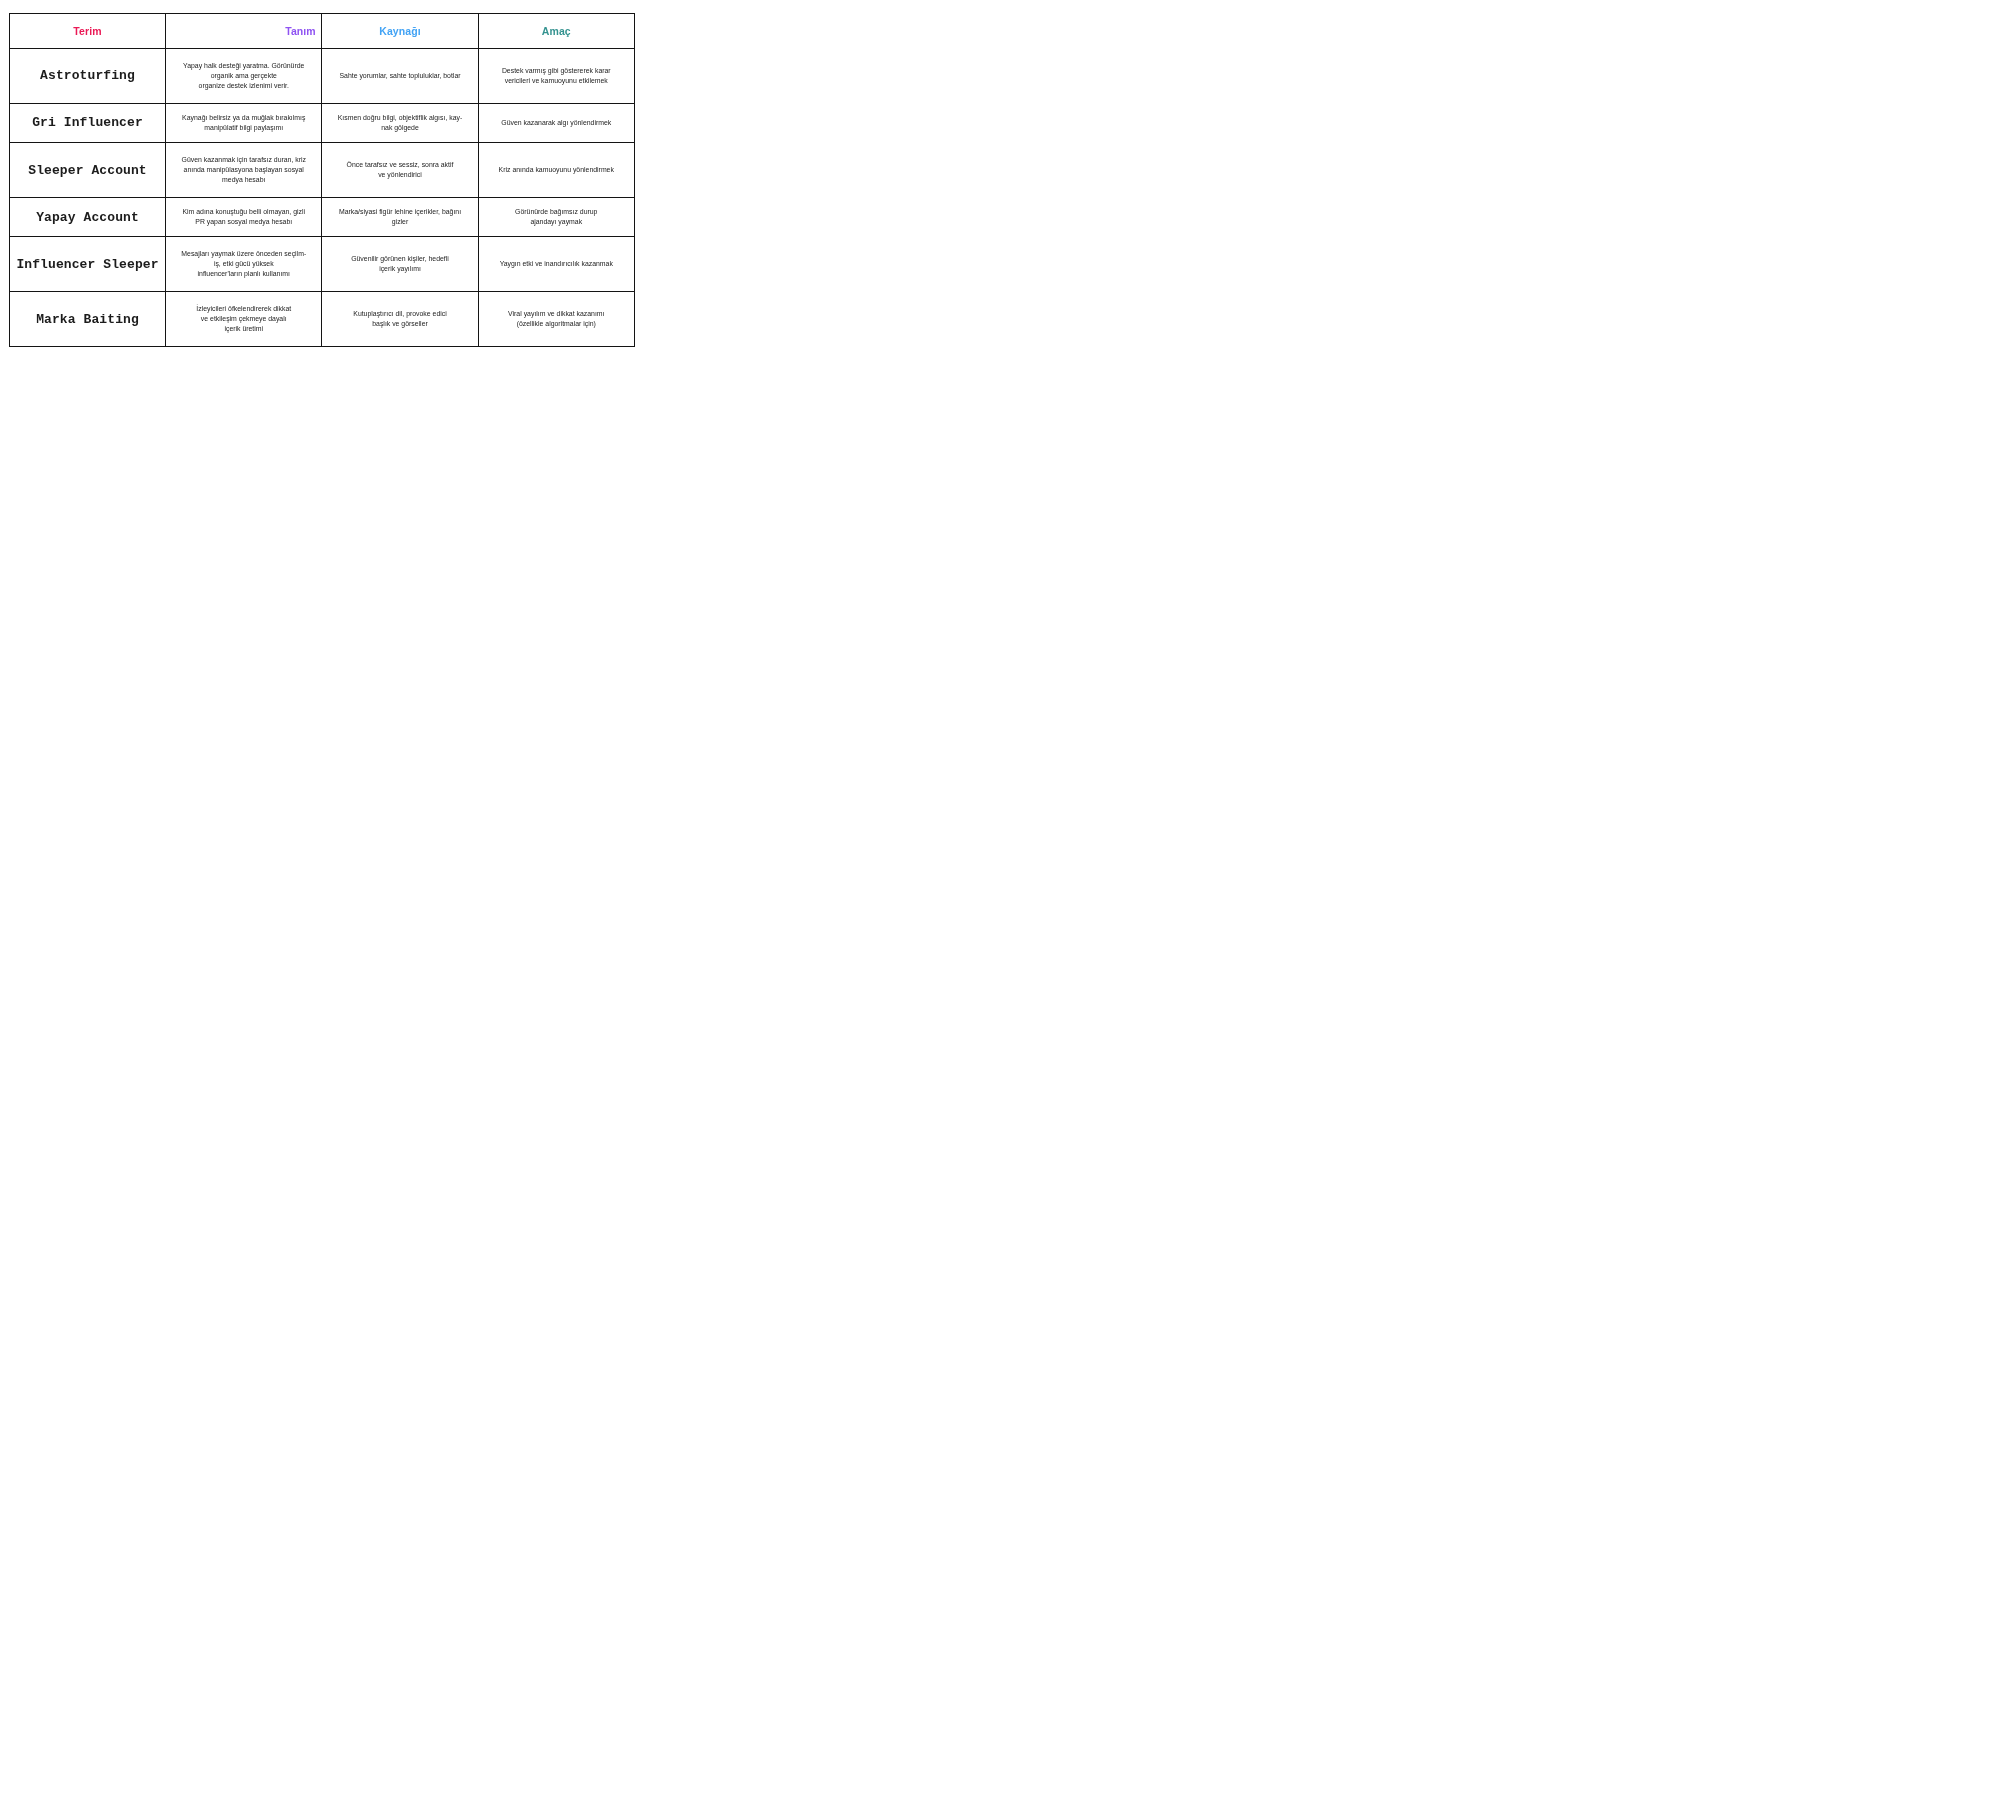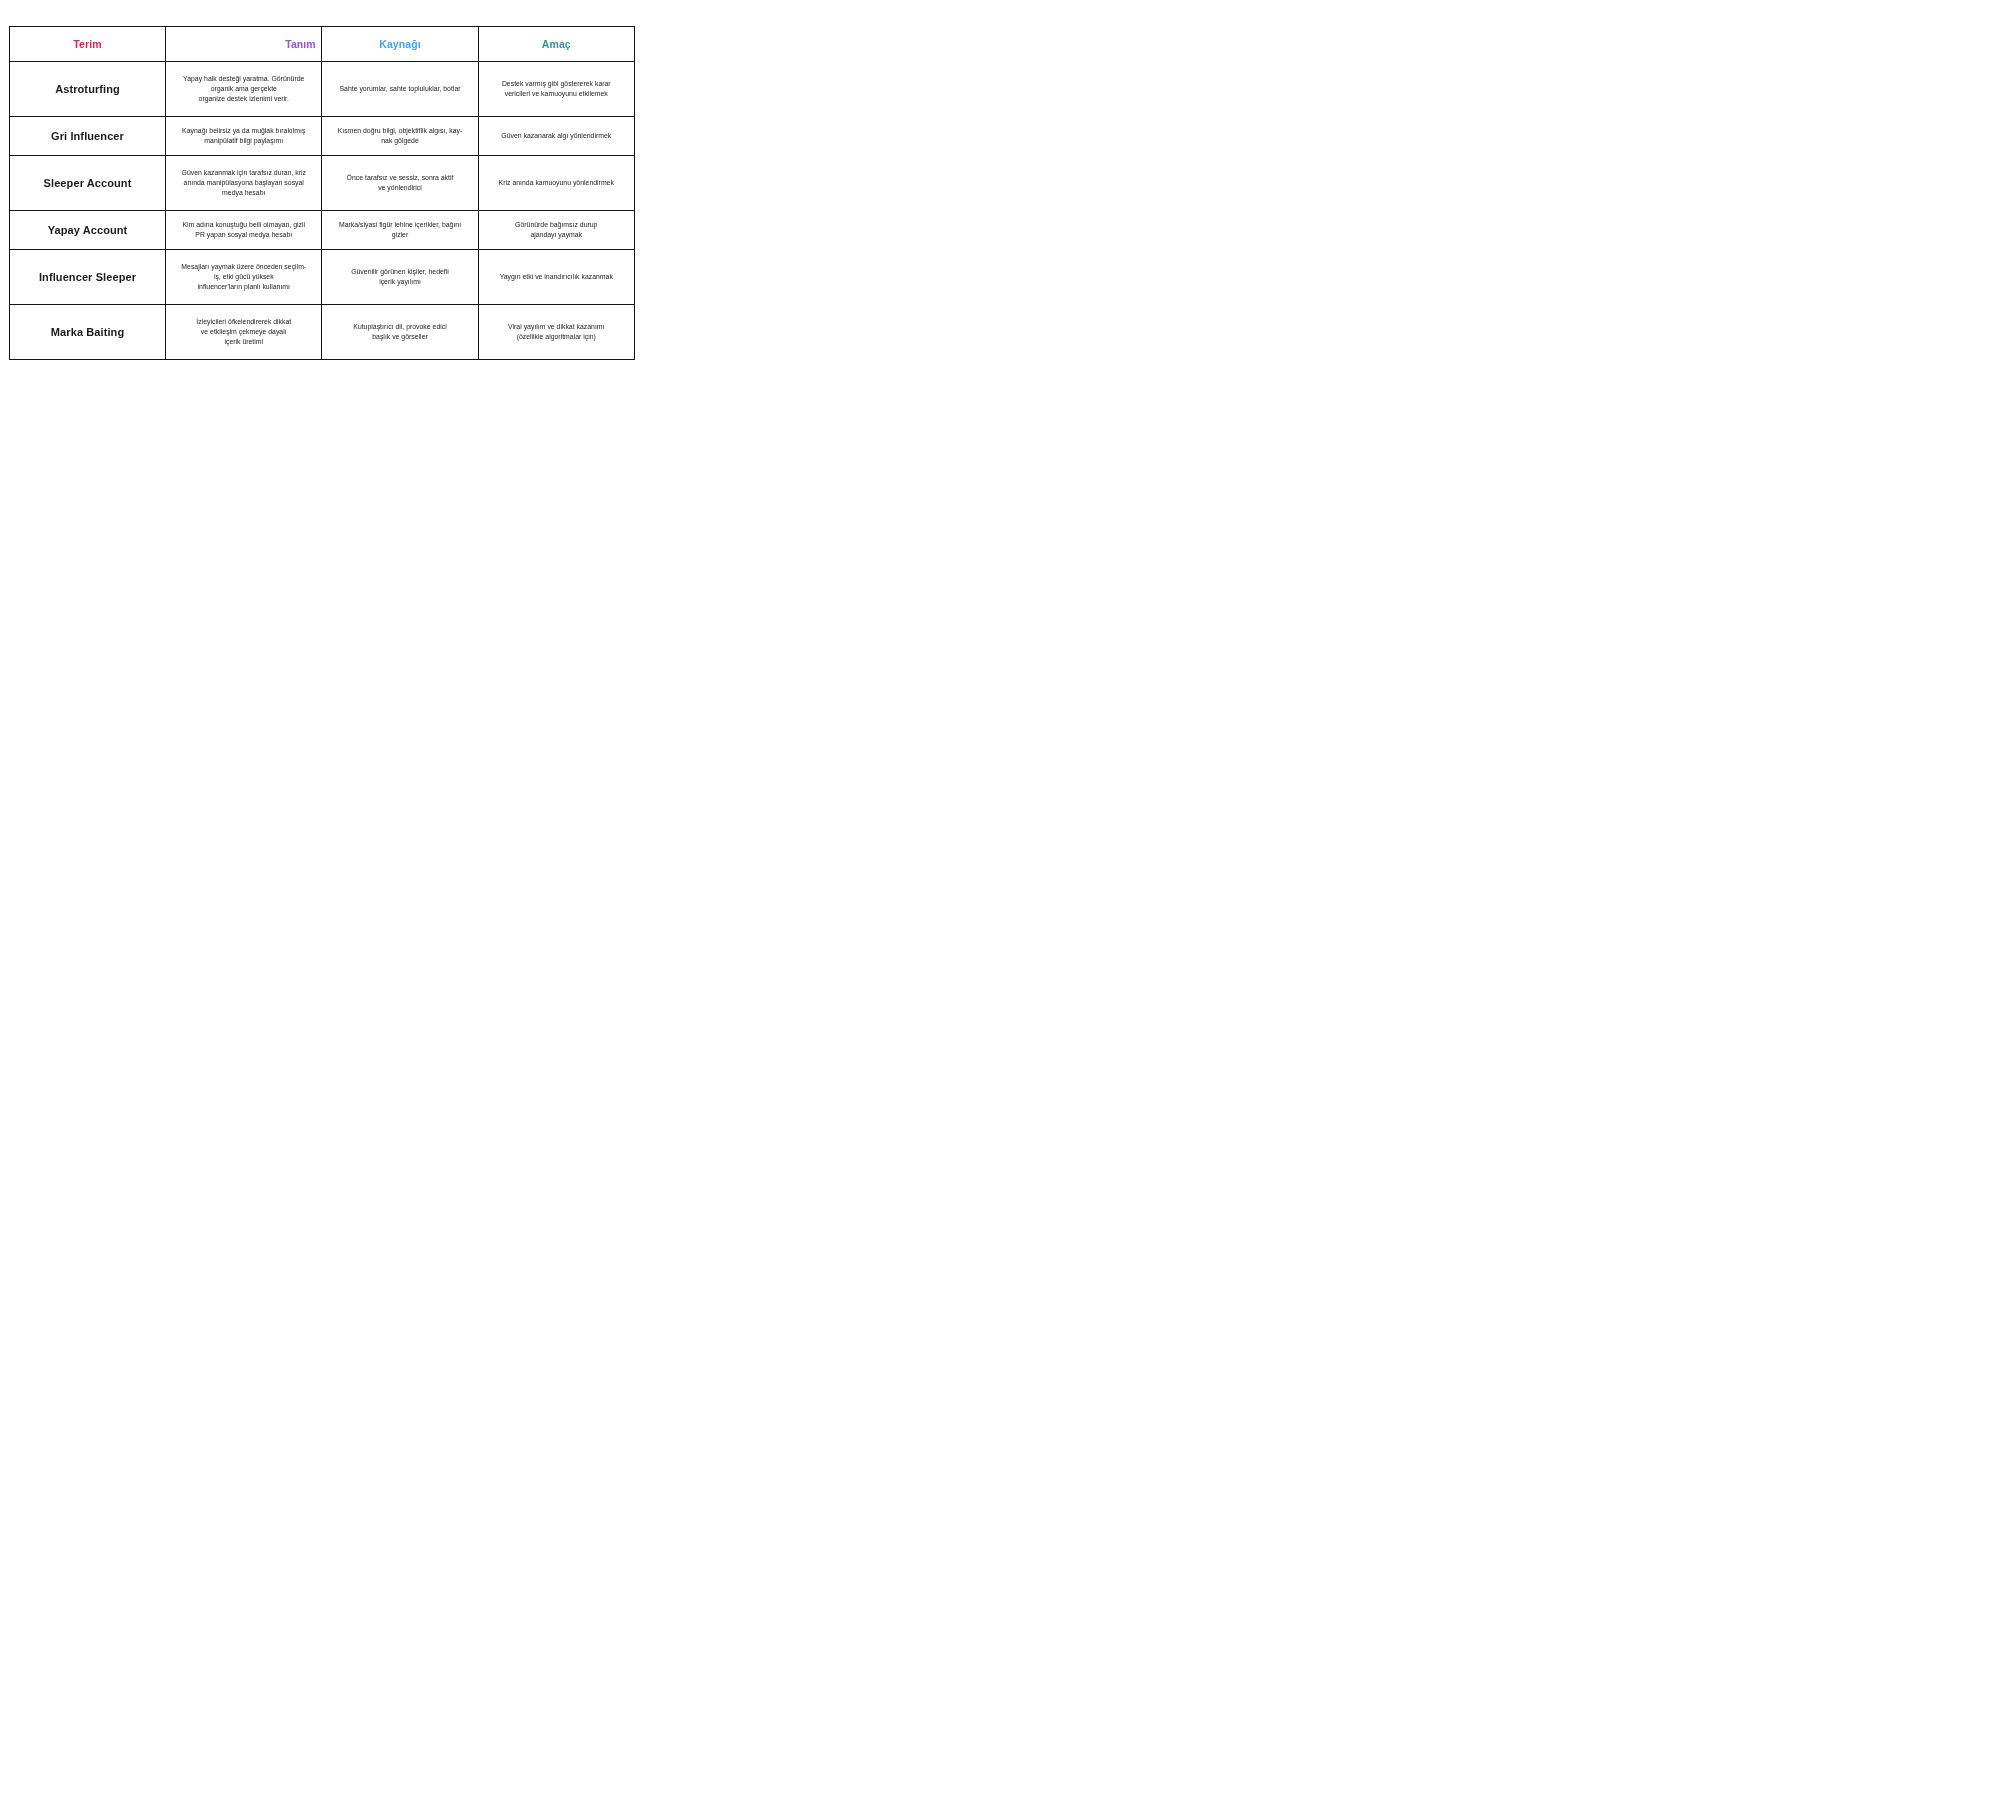--- a/index.html
+++ b/index.html
@@ -11,21 +11,21 @@
   .page {
     position: relative;
     width: 645px;
     height: 363px;
     background: #ffffff;
     overflow: hidden;
   }
   table.terms {
     position: absolute;
     left: 8.9px;
-    top: 26px;
+    top: 13px;
     width: 626px;
     height: 334px;
     border-collapse: collapse;
     table-layout: fixed;
     background: #ffffff;
   }
   table.terms td, table.terms th {
     border: 0.6px solid #141414;
     text-align: center;
     vertical-align: middle;
@@ -41,24 +41,25 @@
   table.terms tr > *:last-child  { border-right-width: 1.2px; }
 
   tr.header-row { height: 35px; }
   tr.header-row th {
     font-size: 10.5px;
     font-weight: bold;
     letter-spacing: 0.1px;
     background: #ffffff;
   }
   td.term-cell {
-    font-size: 11px;
+    font-size: 13px;
     font-weight: bold;
     color: #0d0d0d;
     letter-spacing: 0.1px;
+    font-family: Liberation Mono, monospace;
   }
   td.body-cell {
     font-size: 6.9px;
     font-weight: 400;
     line-height: 1.45;
     color: #1c1c1c;
   }
 </style>
 </head>
 <body>

